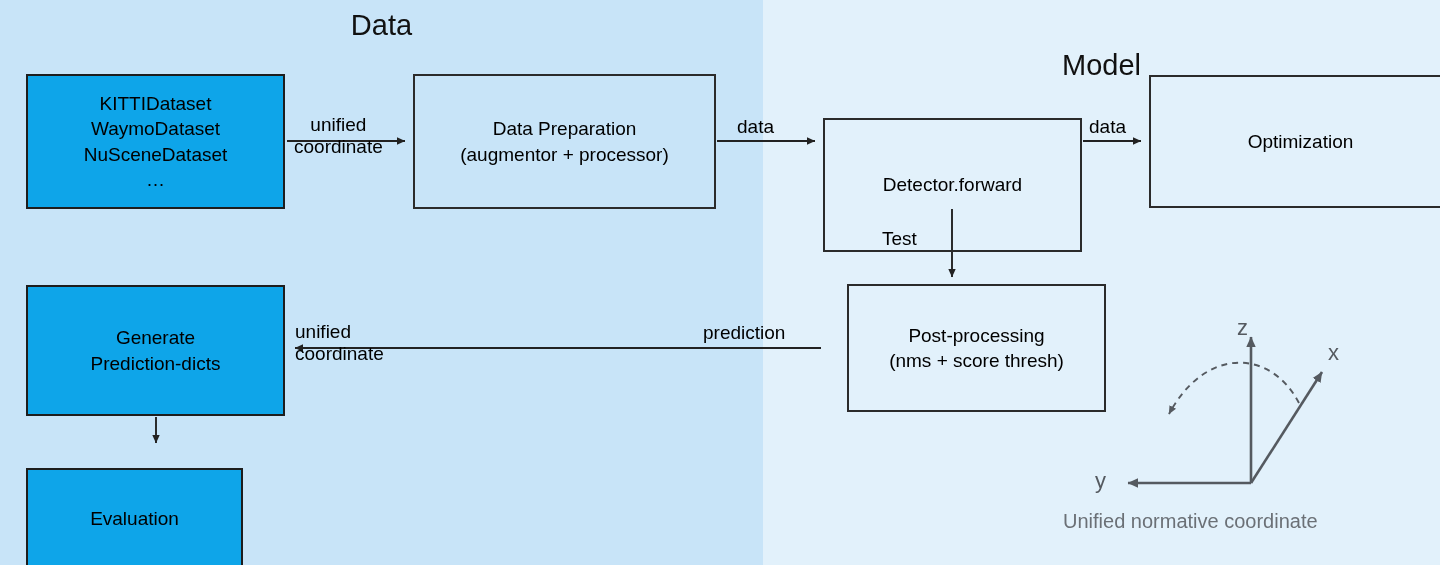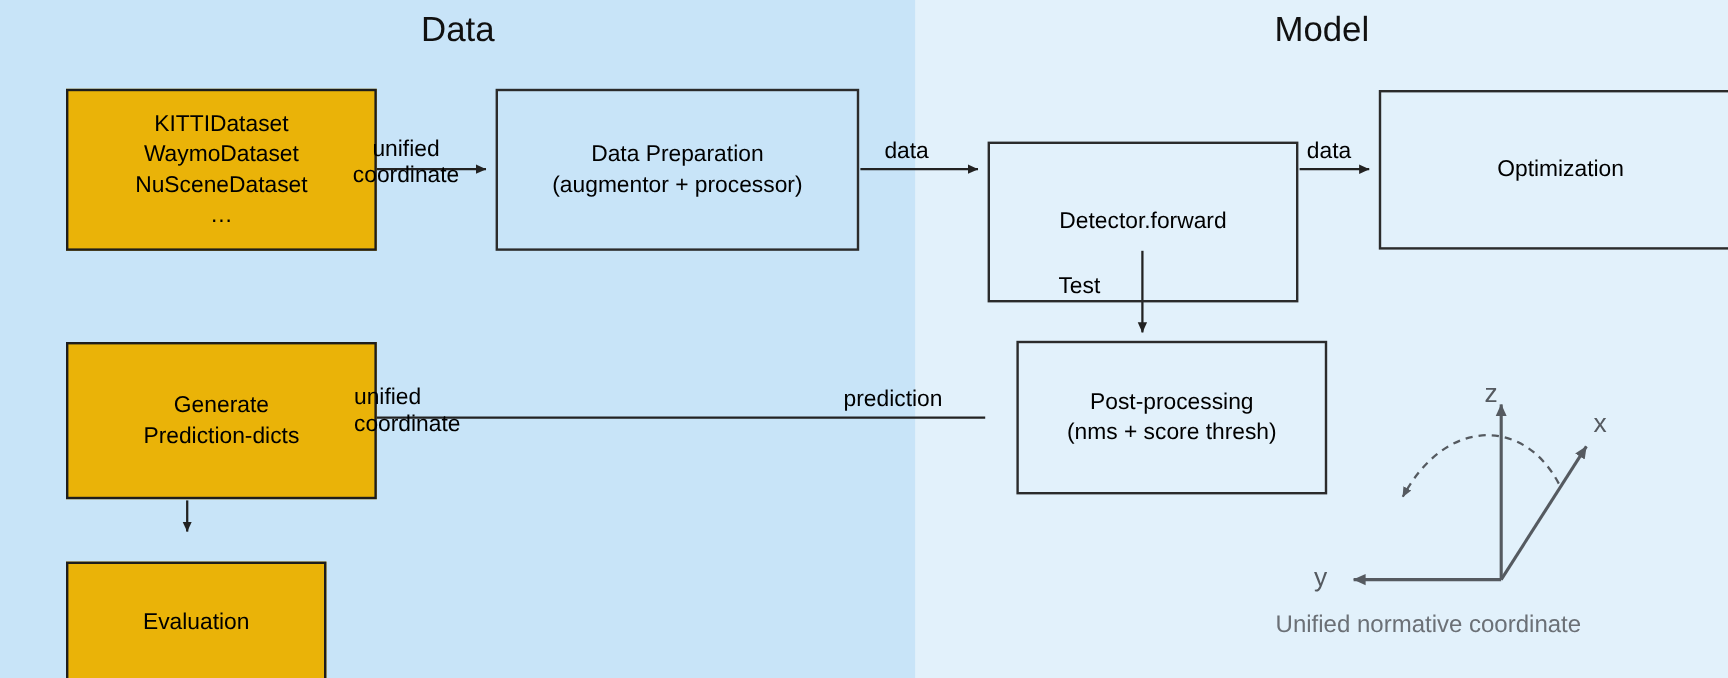--- a/index.html
+++ b/index.html
@@ -33,38 +33,37 @@
   .panel-title {
     position: absolute;
     top: 10px;
     font-size: 29px;
     color: #111111;
     text-align: center;
     white-space: nowrap;
     line-height: 1.1;
   }
   #title-data { left: 0; width: 763px; }
-  #title-model { left: 763px; width: 677px; }
+  #title-model { left: 763px; width: 677px; margin-top: 40px; }
 
   .node {
     position: absolute;
     box-sizing: border-box;
     display: flex;
     align-items: center;
     justify-content: center;
     text-align: center;
     font-size: 19px;
     color: #000000;
     line-height: 1.32;
     white-space: pre-line;
   }
   .node-green {
-    background: #eab308;
+    background: #0ea5e9;
     border: 2.5px solid #1d1d1d;
-    margin-left: 29px;
   }
   .node-plain {
     background: transparent;
     border: 2.2px solid #2b2b2b;
   }
 
   .edge-label {
     position: absolute;
     font-size: 19px;
     color: #000000;

